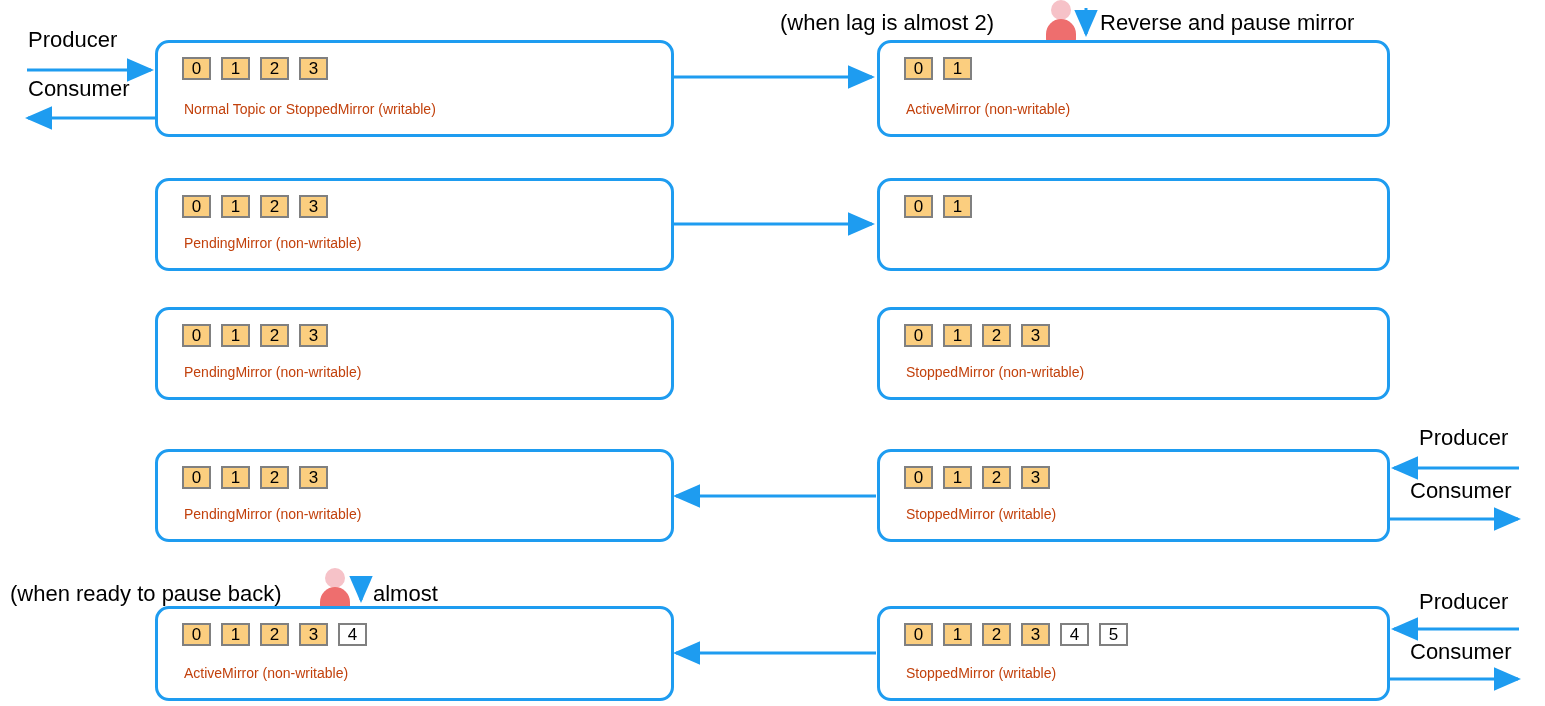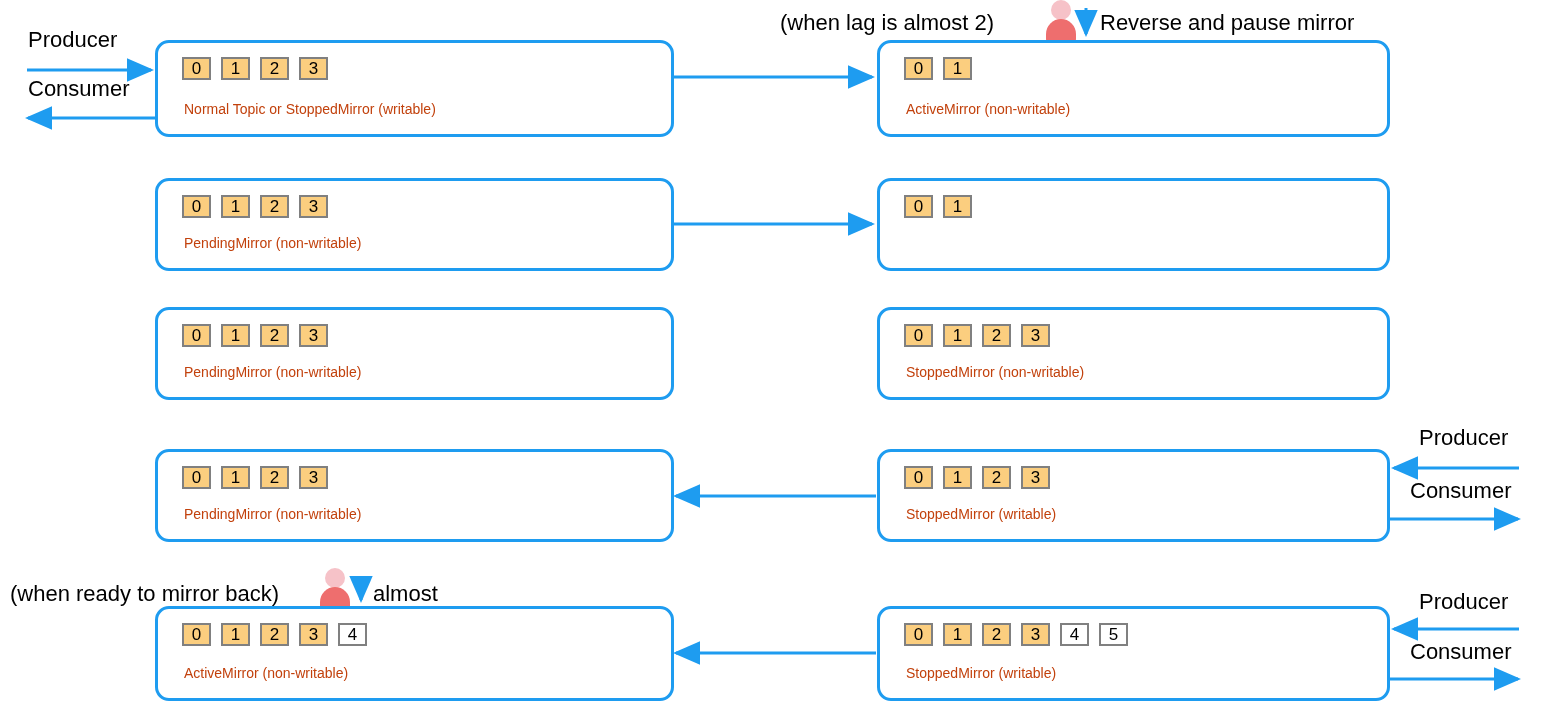--- a/index.html
+++ b/index.html
@@ -214,21 +214,21 @@
       <div class="cell">1</div>
       <div class="cell">2</div>
       <div class="cell">3</div>
     </div>
     <div class="boxlabel">StoppedMirror (writable)</div>
   </div>
 
   <div class="txt" style="left:1419px;top:425px;">Producer</div>
   <div class="txt" style="left:1410px;top:478px;">Consumer</div>
 
-  <div class="txt" style="left:10px;top:581px;">(when ready to mirror back)</div>
+  <div class="txt" style="left:10px;top:581px;">(when ready to pause back)</div>
 
   <div class="person" style="left:320px;top:568px;">
     <div class="head"></div>
     <div class="body"></div>
   </div>
 
   <div class="txt" style="left:373px;top:581px;">almost</div>
 
   <div class="box" style="left:155px;top:606px;width:519px;height:95px;">
     <div class="cells">

